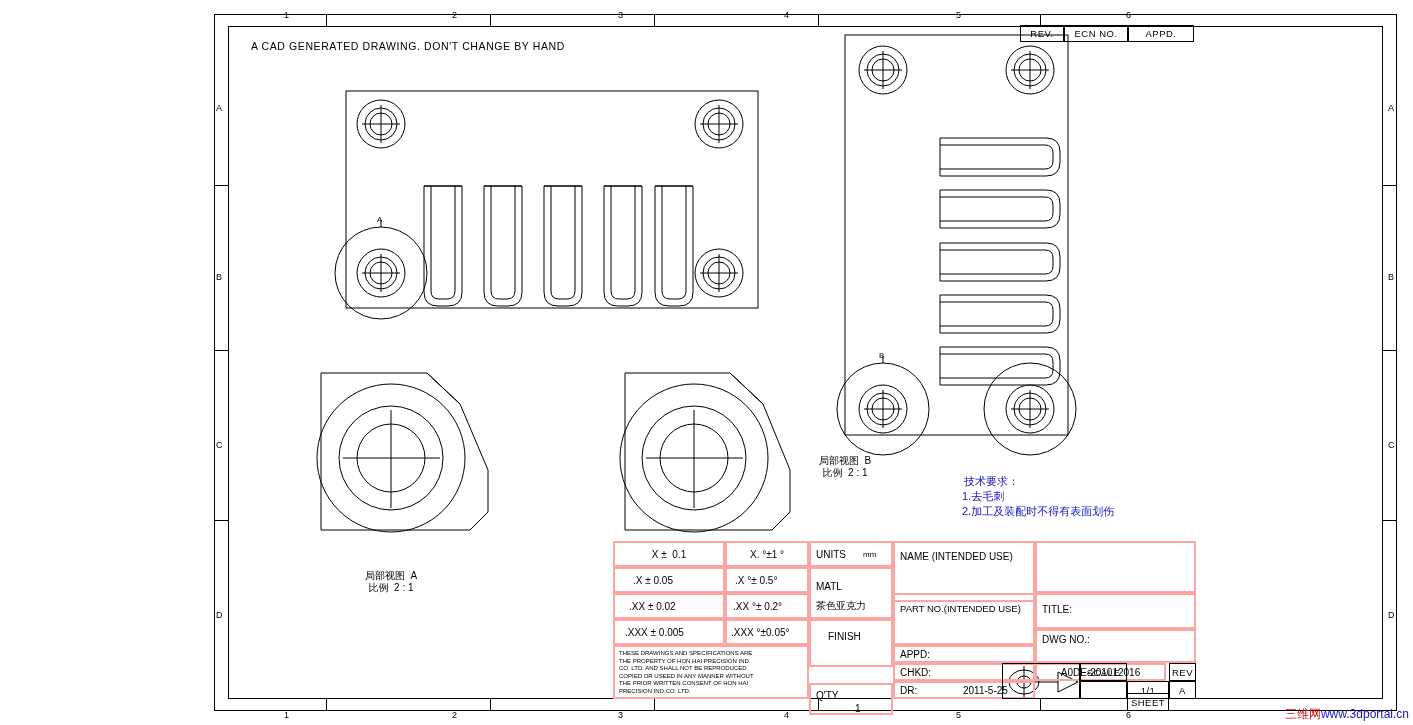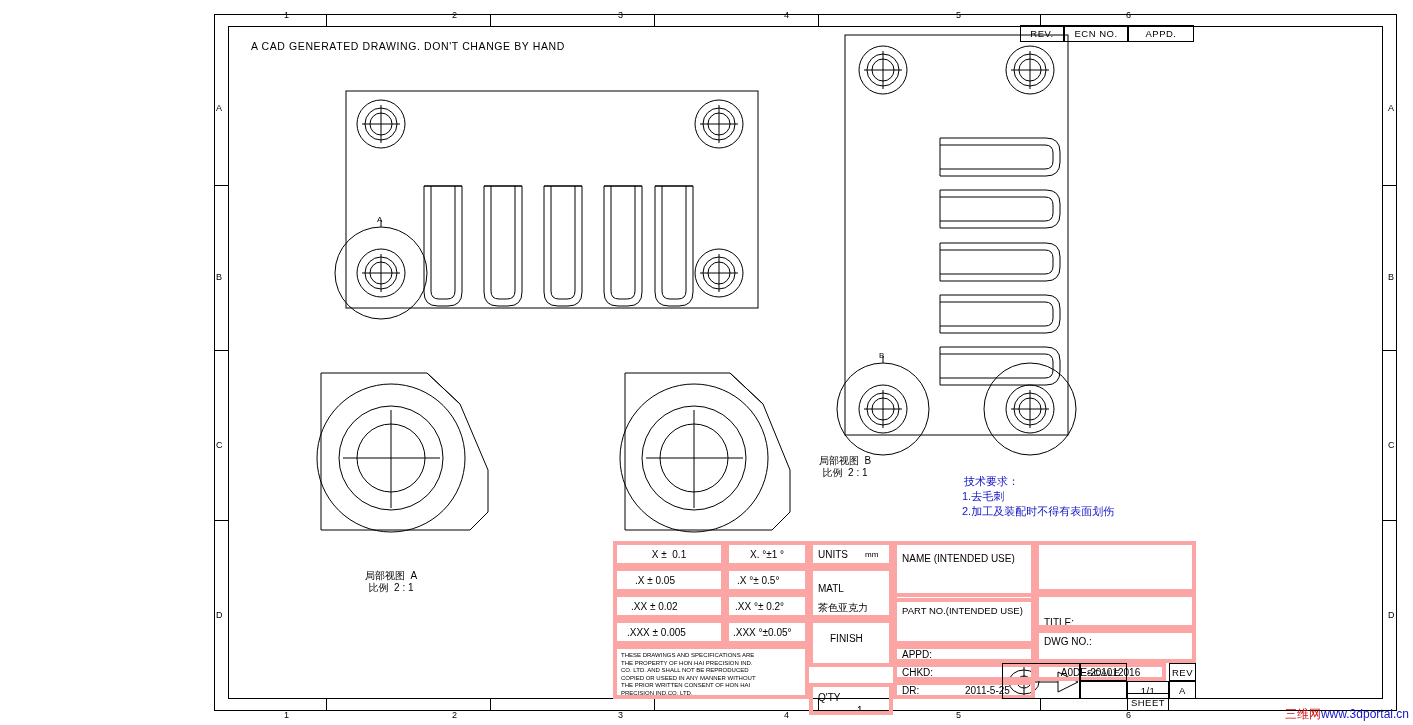--- a/index.html
+++ b/index.html
@@ -90,21 +90,21 @@
   }
 
   
   #titleblock {
     position: absolute;
     left: 613px; top: 541px;
     width: 583px; height: 158px;
   }
   #titleblock .cell {
     position: absolute;
-    border: 4px solid #fca5a5;
+    border: 2px solid #fca5a5;
     box-sizing: border-box;
     font-size: 10px;
     color: #000;
     overflow: hidden;
   }
   #titleblock .cell span.lbl {
     position: absolute;
     left: 5px; top: 50%;
     transform: translateY(-50%);
     white-space: pre;
@@ -403,21 +403,21 @@
     <div class="cell" style="left:280px;top:122px;width:142px;height:18px;">
       <span class="lbl">CHKD:</span>
     </div>
     <div class="cell" style="left:280px;top:140px;width:142px;height:18px;">
       <span class="lbl">DR:</span>
       <span class="lbl" style="left:68px;">2011-5-25</span>
     </div>
 
     <div class="cell" style="left:422px;top:0;width:161px;height:52px;"></div>
     <div class="cell" style="left:422px;top:52px;width:161px;height:36px;">
-      <span class="lbl" style="top:9px;transform:none;margin-top:11px;">TITLE:</span>
+      <span class="lbl" style="top:9px;transform:none;">TITLE:</span>
     </div>
     <div class="cell" style="left:422px;top:88px;width:161px;height:34px;">
       <span class="lbl" style="top:3px;transform:none;">DWG NO.:</span>
     </div>
     <div class="cell" style="left:422px;top:122px;width:131px;height:18px;">
       <span class="lbl c">A0DE-201012016</span>
     </div>
     <div class="cell" style="left:422px;top:122px;width:161px;height:0px;border:0;"></div>
 
     <div class="cell" style="left:422px;top:140px;width:58px;height:0;border:0;"></div>

